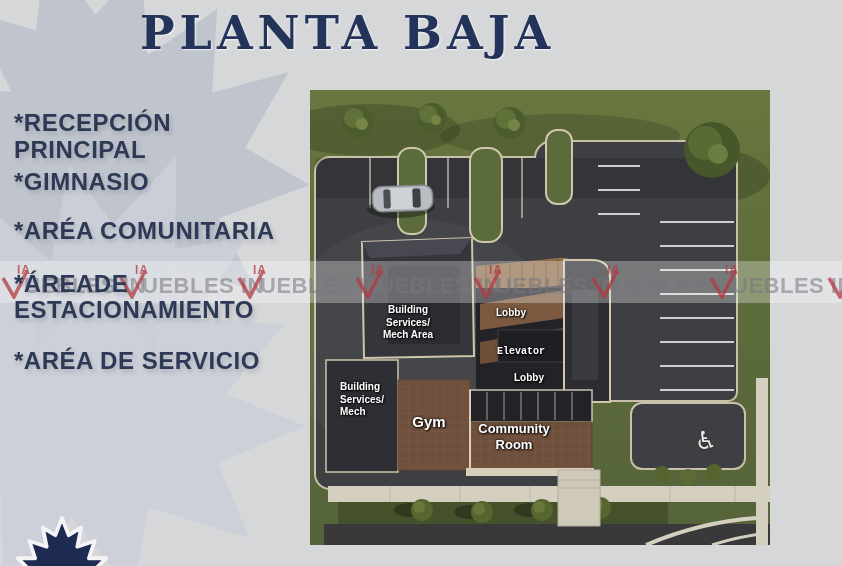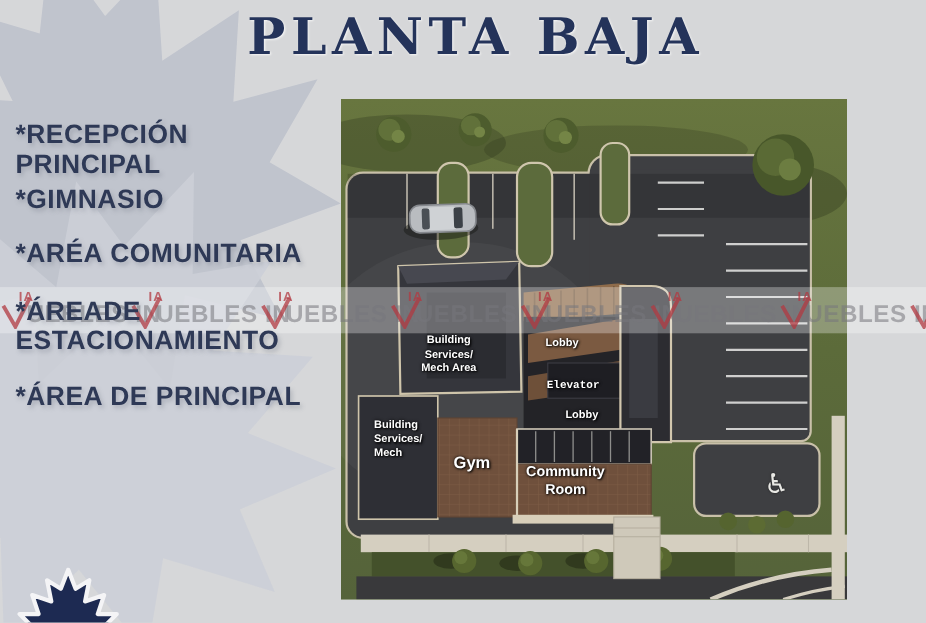--- a/index.html
+++ b/index.html
@@ -17,21 +17,21 @@
   .leaf{position:absolute;pointer-events:none;}
   .leaf-1{left:-120px;top:-70px;width:440px;height:440px;transform:rotate(-15deg);opacity:.95;z-index:0;}
   .leaf-1 path{fill:#bfc3cd;}
   .leaf-2{left:-150px;top:130px;width:480px;height:480px;transform:rotate(22deg);opacity:.9;z-index:0;}
   .leaf-2 path{fill:#cdd0d8;}
   .leaf-logo{left:14px;top:516px;width:96px;height:96px;z-index:6;}
   .leaf-logo path{fill:#1d2a52;stroke:#f4f4f6;stroke-width:4;stroke-linejoin:round;}
   
   .title{
     position:absolute;left:140px;top:6px;width:500px;z-index:3;
-    text-align:right;color:var(--navy);
+    text-align:left;color:var(--navy);
     font-family:"DejaVu Serif",serif;font-size:46px;font-weight:600;
     letter-spacing:5px;text-shadow:1px 1px 2px rgba(255,255,255,.75);
     white-space:nowrap;
   }
   
   .features{position:absolute;left:14px;top:110px;width:302px;z-index:3;}
   .feature{
     color:#2e3956;font-size:24px;font-weight:600;letter-spacing:.5px;
     line-height:1.12;white-space:pre-line;
     text-shadow:2px 3px 4px rgba(110,115,130,.35);
@@ -95,21 +95,21 @@
 
 <div class="title">PLANTA BAJA</div>
 
 <div class="features">
   <div class="feature">*RECEPCIÓN
 PRINCIPAL</div>
   <div class="feature">*GIMNASIO</div>
   <div class="feature">*ARÉA COMUNITARIA</div>
   <div class="feature">*ÁREADE
 ESTACIONAMIENTO</div>
-  <div class="feature">*ÁREA DE PRINCIPAL</div>
+  <div class="feature">*ARÉA DE SERVICIO</div>
 </div>
 
 <div class="photo">
   <svg width="460" height="455" viewBox="0 0 460 455">
     <defs>
       <linearGradient id="grassGrad" x1="0" y1="0" x2="0" y2="1">
         <stop offset="0" stop-color="#68763f"></stop>
         <stop offset="0.5" stop-color="#5c6b3a"></stop>
         <stop offset="1" stop-color="#55633a"></stop>
       </linearGradient>

